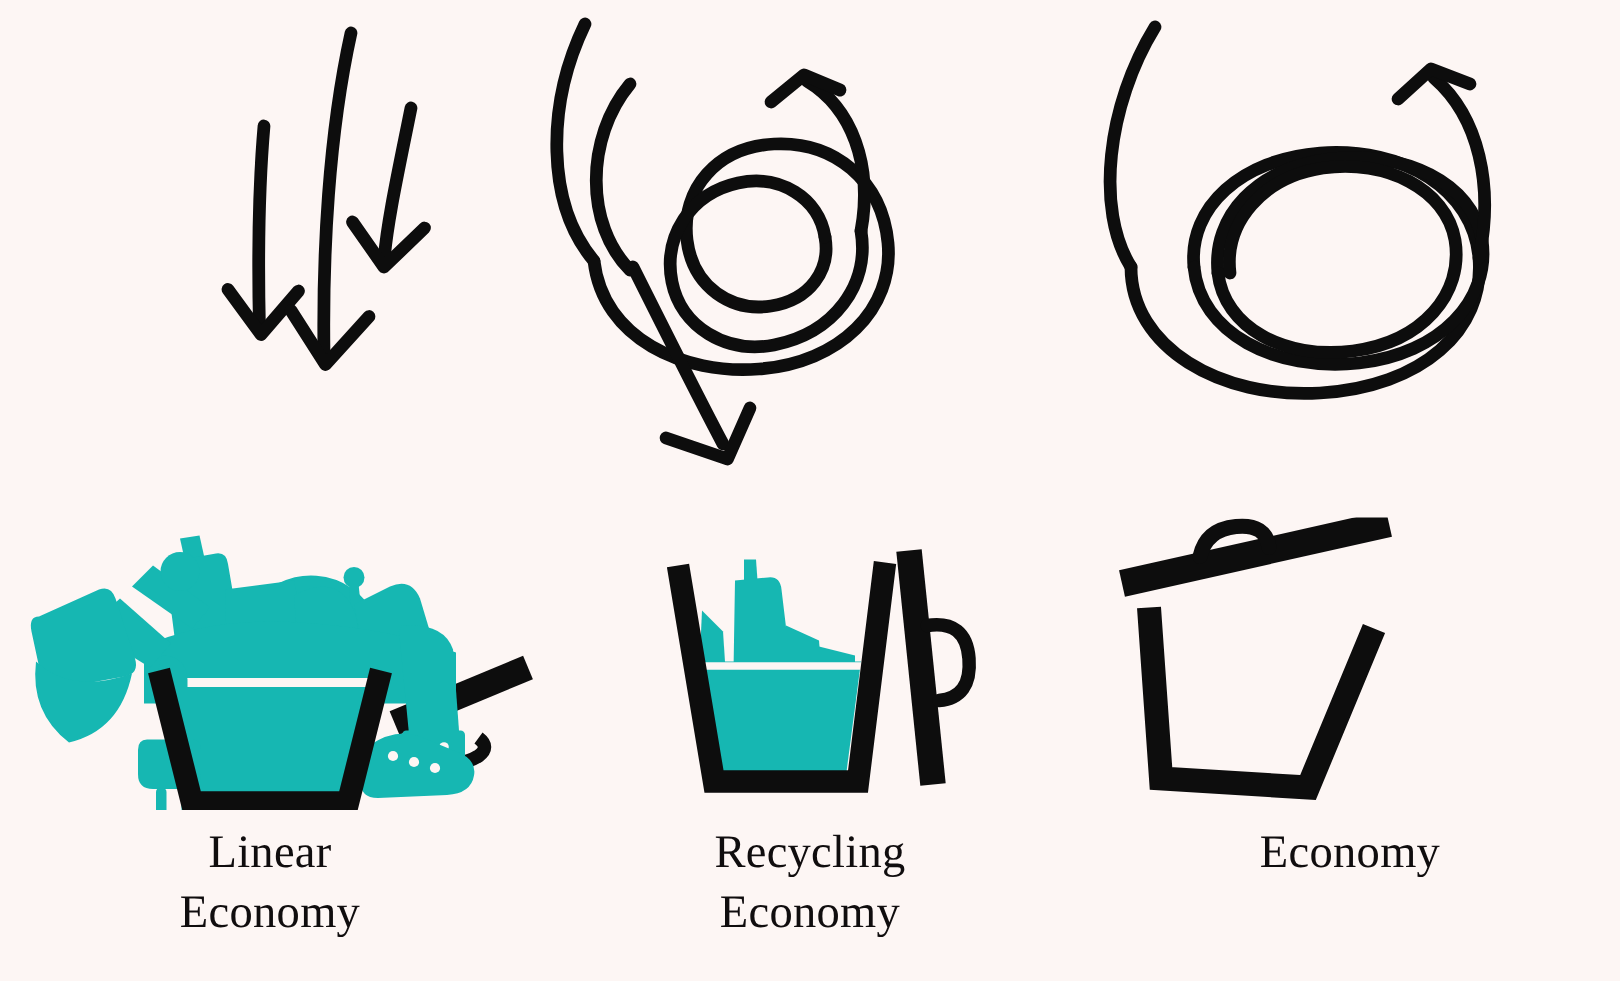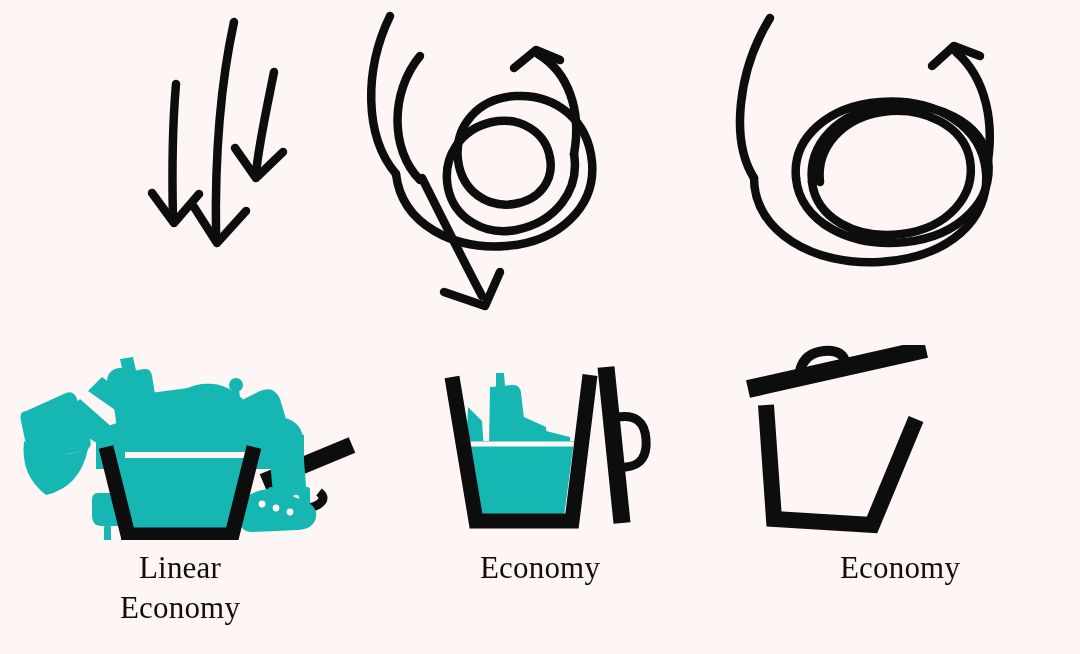--- a/index.html
+++ b/index.html
@@ -214,20 +214,21 @@
         </g>
 
         <g>
           <path d="M246 22 L262 178" fill="none" stroke="#0d0d0d" stroke-width="17" stroke-linecap="butt"></path>
           <path d="M258 72 q26 -4 28 22 q2 26 -20 28" fill="none" stroke="#0d0d0d" stroke-width="9" stroke-linecap="round"></path>
         </g>
       </svg>
     </div>
 
     <div class="caption">
+      <span class="cap-line">Recycling</span>
       <span class="cap-line">Economy</span>
     </div>
   </div>
 
   <div class="panel">
 
     <div class="flow-art">
       <svg viewBox="0 0 360 345" xmlns="http://www.w3.org/2000/svg">
         <g fill="none" stroke="#0d0d0d" stroke-width="8.5" stroke-linecap="round" stroke-linejoin="round">
 

